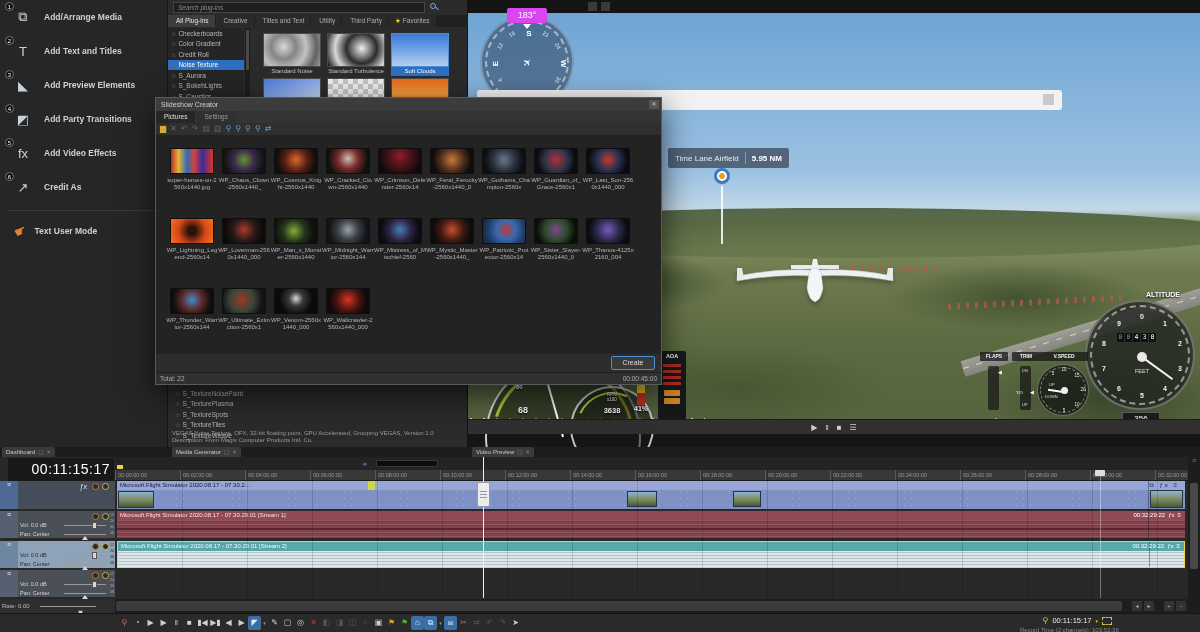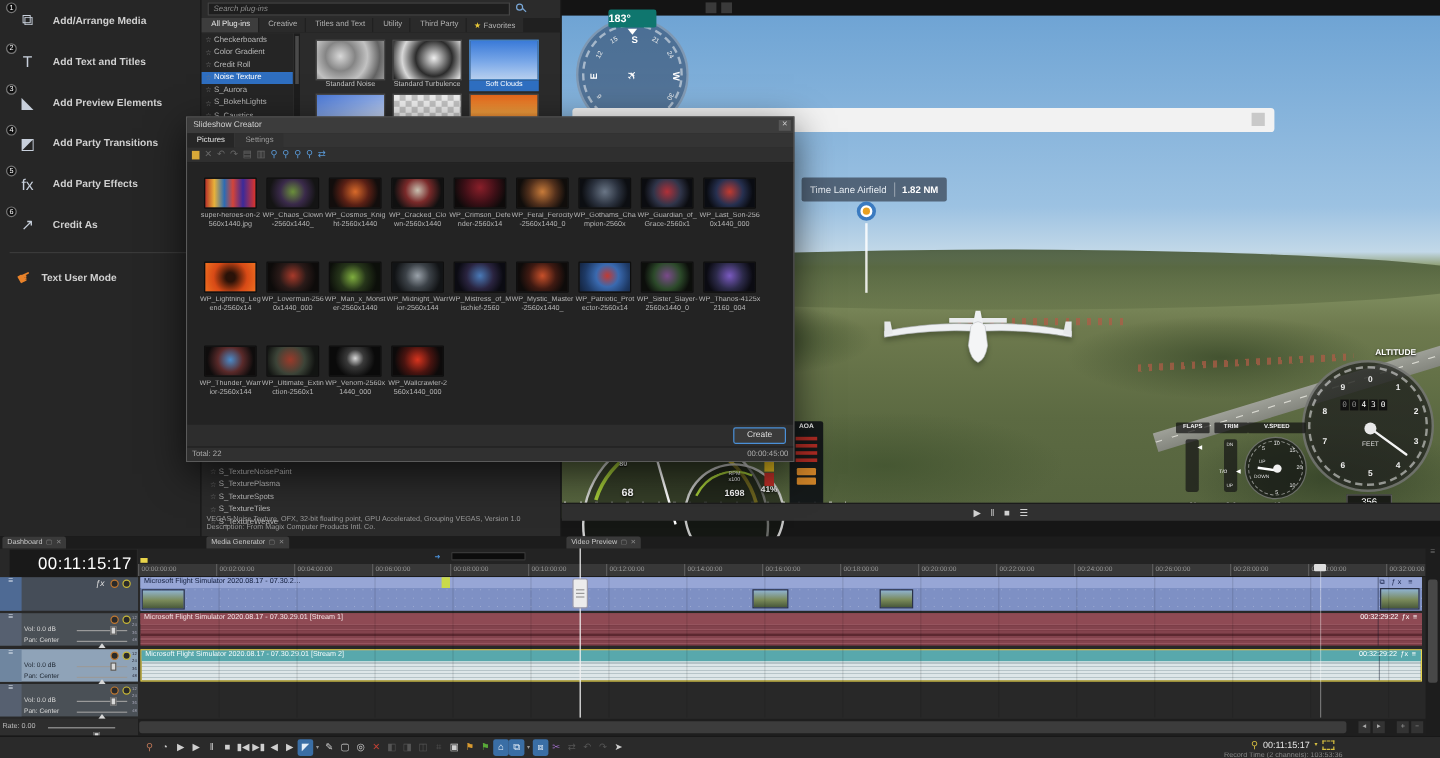--- a/index.html
+++ b/index.html
@@ -77,22 +77,22 @@
   background:repeating-linear-gradient(90deg,#f4f4f0 0 2px,transparent 2px 13px)}
 #roofs1,#roofs2{position:absolute;height:6px;opacity:.8;background:repeating-linear-gradient(90deg,rgba(176,92,70,.9) 0 3px,transparent 3px 9px)}
 #plane{position:absolute;left:267px;top:238px;width:160px;height:70px;filter:drop-shadow(0 3px 2px rgba(20,30,15,.35))}
 
 #compass{position:absolute;left:12px;top:15px;width:94px;height:94px;border-radius:50%;
   background:rgba(44,66,96,.55);border:2px solid rgba(255,255,255,.28)}
 #compass .ring{position:absolute;inset:3px;border-radius:50%;border:2px dashed rgba(255,255,255,.5)}
 .cl{position:absolute;color:#fff;font-weight:bold;font-size:8px;width:10px;text-align:center}
 .cn{position:absolute;color:#eee;font-size:5.5px;width:10px;text-align:center}
 #c-plane{position:absolute;left:41px;top:40px;font-size:10px;color:#fff;transform:rotate(-45deg)}
-#hdgbox{position:absolute;left:39px;top:8px;width:40px;height:15px;background:#0f766e;color:#fff;
-  font-size:9px;font-weight:bold;line-height:15px;border-radius:2px}
+#hdgbox{position:absolute;left:39px;top:8px;width:40px;height:15px;background:#d946ef;color:#fff;
+  font-size:9px;font-weight:normal;text-align:center;line-height:15px;border-radius:2px}
 #hdgptr{position:absolute;left:55px;top:24px;width:0;height:0;border-left:4px solid transparent;border-right:4px solid transparent;border-top:5px solid #fff}
 
 #wp-label{position:absolute;left:200px;top:148px;height:20px;background:rgba(72,88,106,.88);border-radius:2px;
   display:flex;align-items:center;padding:0 7px;gap:6px}
 #wp-name{font-size:8px;color:#e6ecf2}
 #wp-sep{width:1px;height:12px;background:rgba(255,255,255,.35)}
 #wp-dist{font-size:8px;font-weight:bold;color:#fff}
 #wp-marker{position:absolute;left:246px;top:168px;width:16px;height:16px;border-radius:50%;background:#fff;border:3px solid #3a7ac0}
 #wp-marker i{position:absolute;left:2px;top:2px;width:6px;height:6px;border-radius:50%;background:#e8a020}
 #wp-line{position:absolute;left:253px;top:186px;width:2px;height:58px;background:rgba(255,255,255,.85)}
@@ -261,21 +261,21 @@
         <span>◩</span>
         <span class="sb-num">4</span>
       </span>
       <span class="sb-label">Add Party Transitions</span>
     </div>
     <div class="sb-item">
       <span class="sb-ico">
         <span>fx</span>
         <span class="sb-num">5</span>
       </span>
-      <span class="sb-label">Add Party Effects</span>
+      <span class="sb-label">Add Video Effects</span>
     </div>
     <div class="sb-item">
       <span class="sb-ico">
         <span>↗</span>
         <span class="sb-num">6</span>
       </span>
       <span class="sb-label">Credit As</span>
     </div>
   <div class="abs" id="sb-divider"></div>
   <div class="abs" id="sb-power">
@@ -429,21 +429,21 @@
     <span class="cn" style="left:13px;top:26px;transform:rotate(-60deg)">12</span>
     <span class="cn" style="left:13px;top:60px;transform:rotate(-120deg)">6</span>
     <span id="c-plane">✈</span>
   </div>
   <div id="hdgbox">183°</div>
   <div id="hdgptr"></div>
 
   <div id="wp-label">
     <span id="wp-name">Time Lane Airfield</span>
     <span id="wp-sep"></span>
-    <span id="wp-dist">1.82 NM</span>
+    <span id="wp-dist">5.95 NM</span>
   </div>
   <div id="wp-marker">
       <i></i>
     </div>
   <div id="wp-line"></div>
 
   <div id="alt-title">ALTITUDE</div>
   <div id="alt">
     <div class="ring"></div>
     <span class="at" style="left:50px;top:11px">0</span>
@@ -504,21 +504,21 @@
     </div>
   <div id="spd-needle"></div>
   <span class="engnum" style="left:48px;top:384px">80</span>
   <span class="engnum" style="left:78px;top:378px">70</span>
   <div class="engread" style="left:40px;top:405px;width:30px;font-size:9px">68</div>
   <div id="rpm">
       <div class="arc"></div>
     </div>
   <div class="engread" style="left:126px;top:392px;width:36px;font-size:4.5px;font-weight:normal">RPM</div>
   <div class="engread" style="left:126px;top:397px;width:36px;font-size:4.5px;font-weight:normal">x100</div>
-  <div class="engread" style="left:126px;top:406px;width:36px;font-size:7.5px">1698</div>
+  <div class="engread" style="left:126px;top:406px;width:36px;font-size:7.5px">3638</div>
   <div id="fuel-ico"></div>
   <div id="fuel-y"></div>
   <div id="fuel-r"></div>
   <div class="engread" style="left:160px;top:405px;width:26px;font-size:7px">41%</div>
   <div id="aoa">
     <div id="aoa-t">AOA</div>
     <div class="aoabar" style="top:13px"></div>
       <div class="aoabar" style="top:19px"></div>
     <div class="aoabar" style="top:25px"></div>
       <div class="aoabar" style="top:31px"></div>

